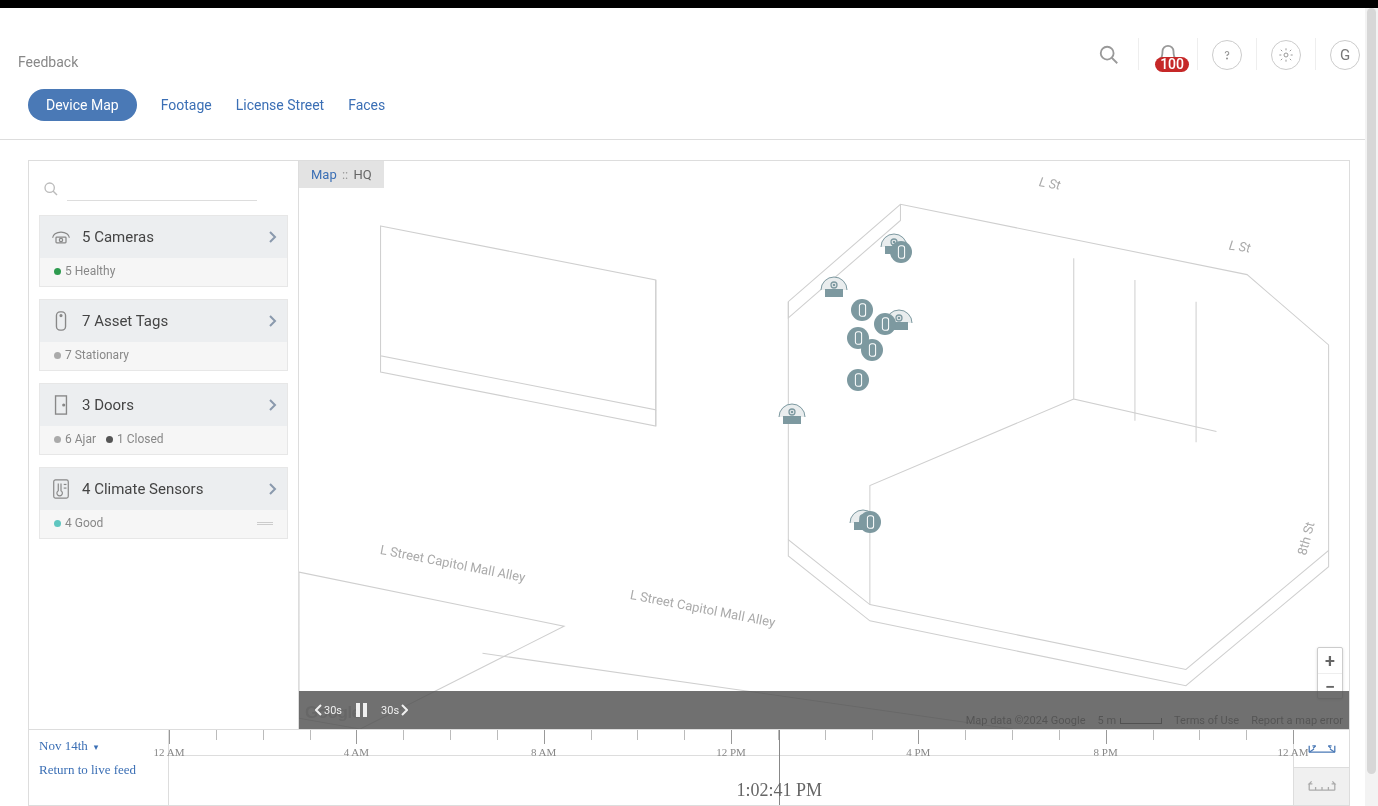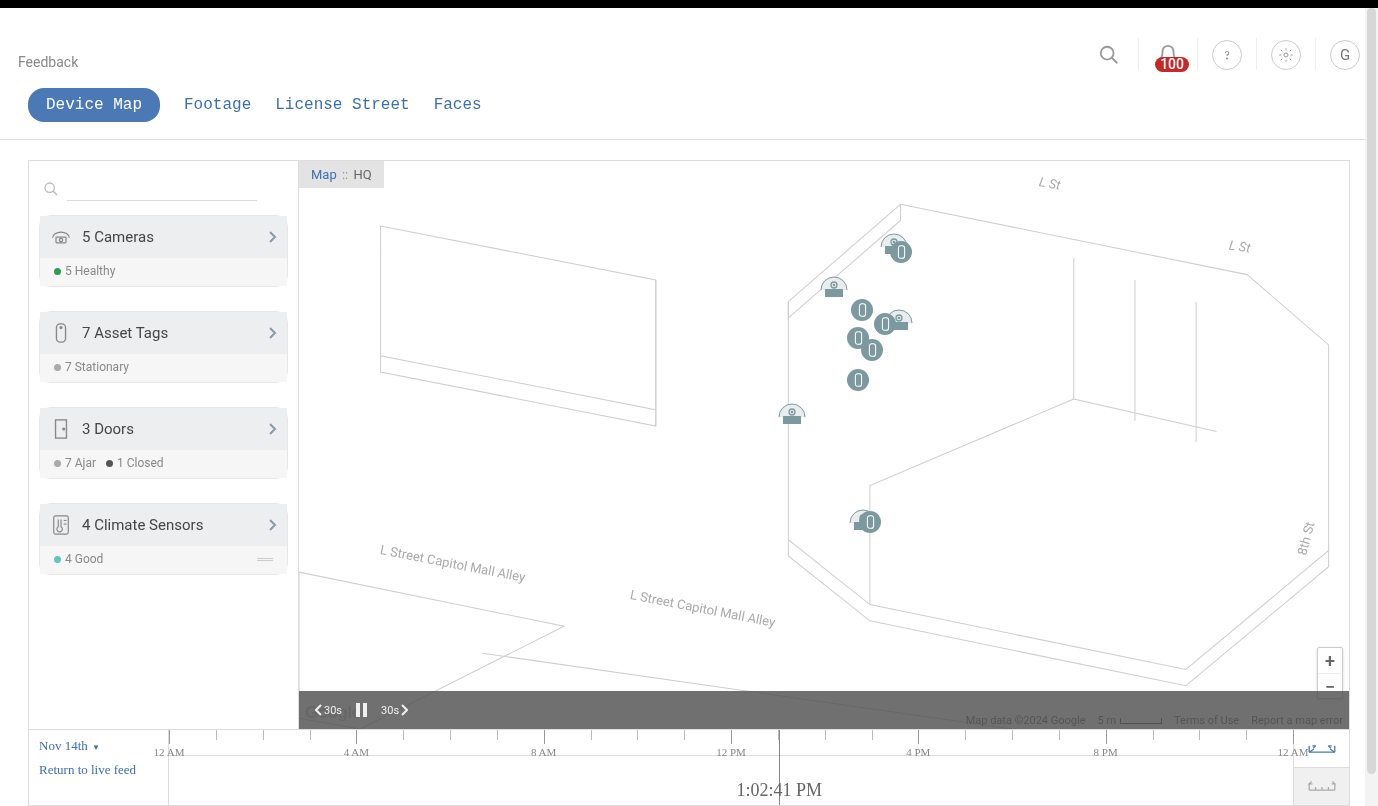--- a/index.html
+++ b/index.html
@@ -6,27 +6,27 @@
   html, body { width: 1378px; height: 806px; font-family: -apple-system, BlinkMacSystemFont, "Segoe UI", Roboto, Helvetica, Arial, sans-serif; color: #666; background: #fff; overflow: hidden; }
   .top-strip { height: 8px; background: #000; }
   .header { height: 62px; display: flex; align-items: flex-end; padding: 0 18px; border-bottom: 0; }
   .feedback { color: #888; font-size: 14px; cursor: pointer; }
   .header-spacer { flex: 1; }
   .hicon { width: 30px; height: 30px; display: flex; align-items: center; justify-content: center; cursor: pointer; position: relative; }
   .hcircle { width: 30px; height: 30px; border: 1.5px solid #ccc; border-radius: 50%; display: flex; align-items: center; justify-content: center; font-size: 15px; color: #888; cursor: pointer; }
   .hsep { width: 1px; height: 32px; background: #eee; margin: 0 14px; }
   .badge { position: absolute; bottom: -2px; right: -6px; background: #c62828; color: #fff; border-radius: 9px; font-size: 14px; padding: 1px 5px; line-height: 13px; font-weight: 500; }
   .tabs { height: 70px; display: flex; align-items: center; gap: 24px; padding: 0 28px; border-bottom: 1px solid #ddd; }
-  .tab { font-size: 16px; color: #3b6fb5; cursor: pointer; padding: 8px 0; font-family: Liberation Mono, monospace; }
+  .tab { font-size: 14px; color: #3b6fb5; cursor: pointer; padding: 8px 0; }
   .tab.active { background: #4a79b6; color: #fff; padding: 8px 18px; border-radius: 16px; }
   .content { position: relative; margin: 20px 28px 0 28px; height: 570px; border: 1px solid #ddd; display: flex; }
   .sidebar { width: 270px; border-right: 1px solid #ddd; padding: 12px 10px; overflow-y: auto; background: #fff; }
   .search-row { display: flex; align-items: center; gap: 8px; padding: 4px 0 14px 4px; }
   .search-row input { border: none; border-bottom: 1px solid #ddd; width: 190px; font-size: 13px; padding: 4px 0; outline: none; }
-  .card { background: #f5f5f5; border: 1px solid #e7e7e7; border-radius: 12px; margin-bottom: 24px; }
+  .card { background: #f5f5f5; border: 1px solid #e7e7e7; border-radius: 0; margin-bottom: 12px; }
   .card-head { display: flex; align-items: center; padding: 10px 10px; background: #eceef0; cursor: pointer; }
   .card-icon { width: 22px; height: 22px; margin-right: 10px; display:flex; align-items:center; justify-content:center; }
   .card-title { flex: 1; font-size: 15px; color: #444; }
   .chev { color: #8a99ad; }
   .card-foot { display: flex; align-items: center; gap: 10px; padding: 6px 10px 8px 14px; font-size: 12px; color: #888; background: #f6f6f6; }
   .dot { width: 7px; height: 7px; border-radius: 50%; display:inline-block; margin-right:4px; vertical-align: middle; }
   .d-green { background:#2e9b4f; }
   .d-gray { background:#aaa; }
   .d-dark { background:#555; }
   .d-teal { background:#5fc6c0; }
@@ -181,21 +181,21 @@
             </svg>
         </span>
         <span class="card-title">3 Doors</span>
         <span class="chev">
           <svg width="10" height="12" viewBox="0 0 8 12" fill="none" stroke="#8a99ad" stroke-width="2">
               <path d="M2 1l5 5-5 5"></path>
             </svg>
         </span>
       </div>
       <div class="card-foot">
-        <span><span class="dot d-gray"></span><span>7 Ajar</span></span>
+        <span><span class="dot d-gray"></span><span>6 Ajar</span></span>
         <span><span class="dot d-dark"></span><span>1 Closed</span></span>
       </div>
     </div>
 
     <div class="card">
       <div class="card-head">
         <span class="card-icon">
           <svg width="18" height="20" viewBox="0 0 18 22" fill="none" stroke="#888" stroke-width="1.3">
               <rect x="1" y="1" width="16" height="20" rx="2"></rect>
               <path d="M6 5v8a3 3 0 1 0 3 0V5"></path>

